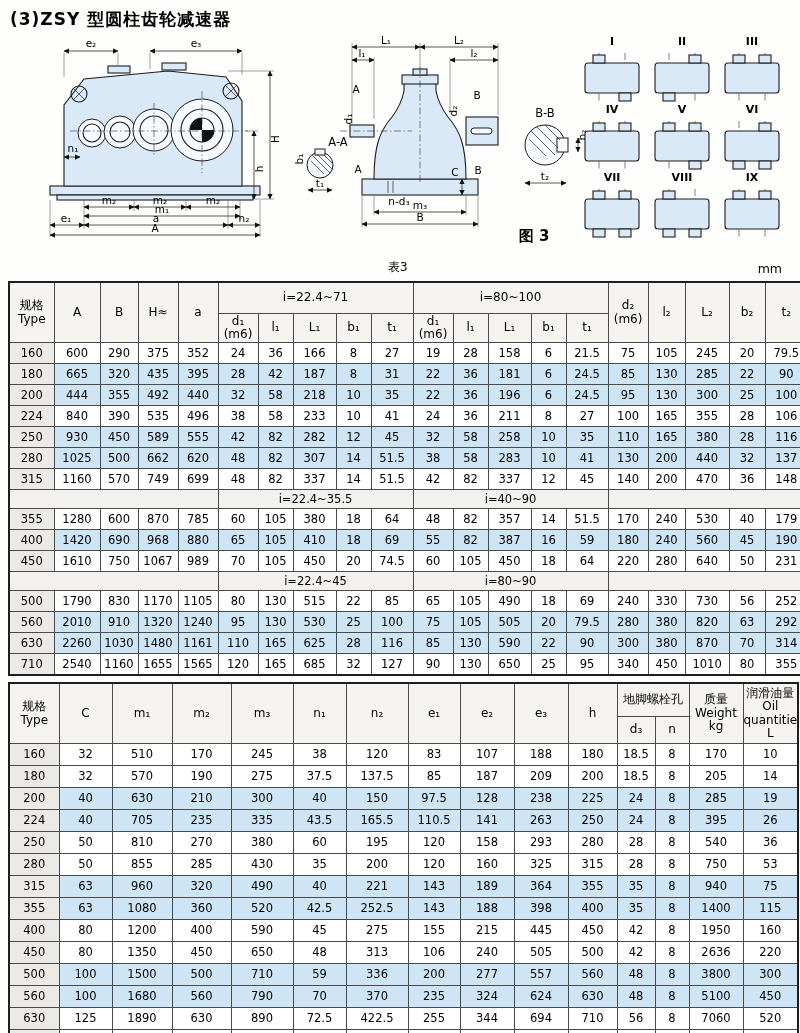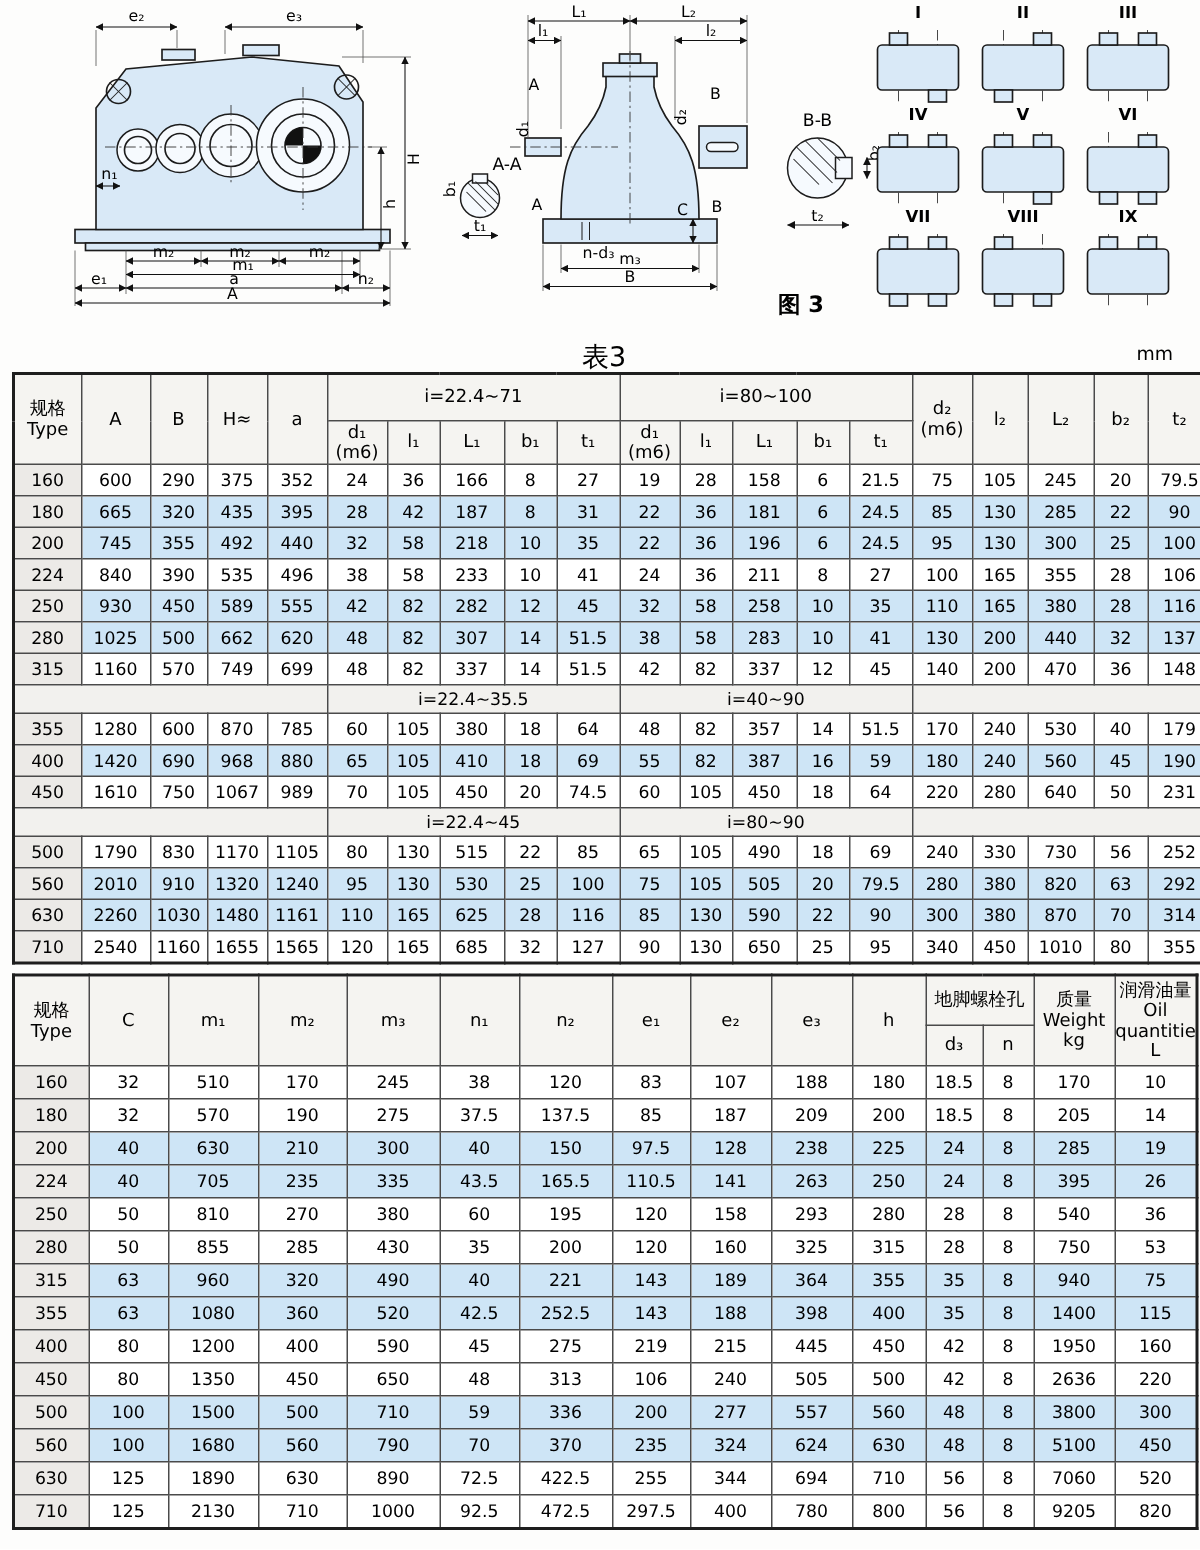--- a/index.html
+++ b/index.html
@@ -12,21 +12,21 @@
   .nofill{fill:none;stroke:#1c1c1c;stroke-width:1.1;}
   .dim{stroke:#111;stroke-width:0.7;fill:none;}
   .ext{stroke:#555;stroke-width:0.55;}
   .cl{stroke:#333;stroke-width:0.6;stroke-dasharray:7 2.5 1.5 2.5;fill:none;}
   .hatch{stroke:#222;stroke-width:0.7;}
   .lab{font-size:10.5px;fill:#000;text-anchor:middle;}
   .seclab{font-size:11.5px;fill:#000;text-anchor:middle;}
   .figlab{font-size:15px;font-weight:bold;text-anchor:middle;}
   .gridlab{font-size:11px;font-weight:bold;text-anchor:middle;}
   .caption-row{position:relative;height:28px;}
-  .caption-row .tcap{position:absolute;left:388px;top:6px;font-size:18px;}
+  .caption-row .tcap{position:absolute;left:388px;top:6px;font-size:12px;}
   .caption-row .unit{position:absolute;right:18px;top:8px;font-size:12.5px;}
   table{border-collapse:collapse;table-layout:fixed;width:784px;margin:0 8px;border:2px solid #1e1e1e;background:#fff;}
   td,th{border:1px solid #4a4a4a;text-align:center;vertical-align:middle;padding:0;
         font-size:11.5px;line-height:1.12;overflow:hidden;white-space:pre-line;font-weight:normal;}
   thead th{background:#f5f4f1;font-size:12px;}
   #t1 thead tr:first-child th{height:30px;}
   #t1 thead tr:last-child th{height:28px;}
   #t1 tbody td{height:20px;}
   #t2 thead tr:first-child th{height:32px;}
   #t2 thead tr:last-child th{height:26px;margin-left:44px;}
@@ -35,20 +35,21 @@
   tr.blue td{background:#cee5f6;}
   tr.blue td.typecol{background:#eceae7;}
   tr.subrow td{background:#f2f1ee;height:18px !important;font-size:11.5px;}
   #t2{margin-top:6px;}
 </style>
 </head>
 <body>
 
 <div class="page">
 
+  <div class="title">(3)ZSY 型圆柱齿轮减速器</div>
 
   <svg width="800" height="220" viewBox="0 0 800 220">
     <defs>
       <marker id="ah" viewBox="0 0 10 10" refX="9.5" refY="5" markerWidth="7.5" markerHeight="7.5" orient="auto-start-reverse">
         <path d="M0,0 L10,5 L0,10 z" fill="#111"></path>
       </marker>
     </defs>
 
     <g>
       <rect class="bluefill" x="50" y="153" width="210" height="9"></rect>
@@ -380,21 +381,21 @@
           <td>6</td>
           <td>24.5</td>
           <td>85</td>
           <td>130</td>
           <td>285</td>
           <td>22</td>
           <td>90</td>
         </tr>
         <tr class="blue">
           <td class="typecol">200</td>
-          <td>745</td>
+          <td>444</td>
           <td>355</td>
           <td>492</td>
           <td>440</td>
           <td>32</td>
           <td>58</td>
           <td>218</td>
           <td>10</td>
           <td>35</td>
           <td>22</td>
           <td>36</td>
@@ -848,21 +849,21 @@
           <td>115</td>
         </tr>
         <tr>
           <td class="typecol">400</td>
           <td>80</td>
           <td>1200</td>
           <td>400</td>
           <td>590</td>
           <td>45</td>
           <td>275</td>
-          <td>219</td>
+          <td>155</td>
           <td>215</td>
           <td>445</td>
           <td>450</td>
           <td>42</td>
           <td>8</td>
           <td>1950</td>
           <td>160</td>
         </tr>
         <tr>
           <td class="typecol">450</td>

